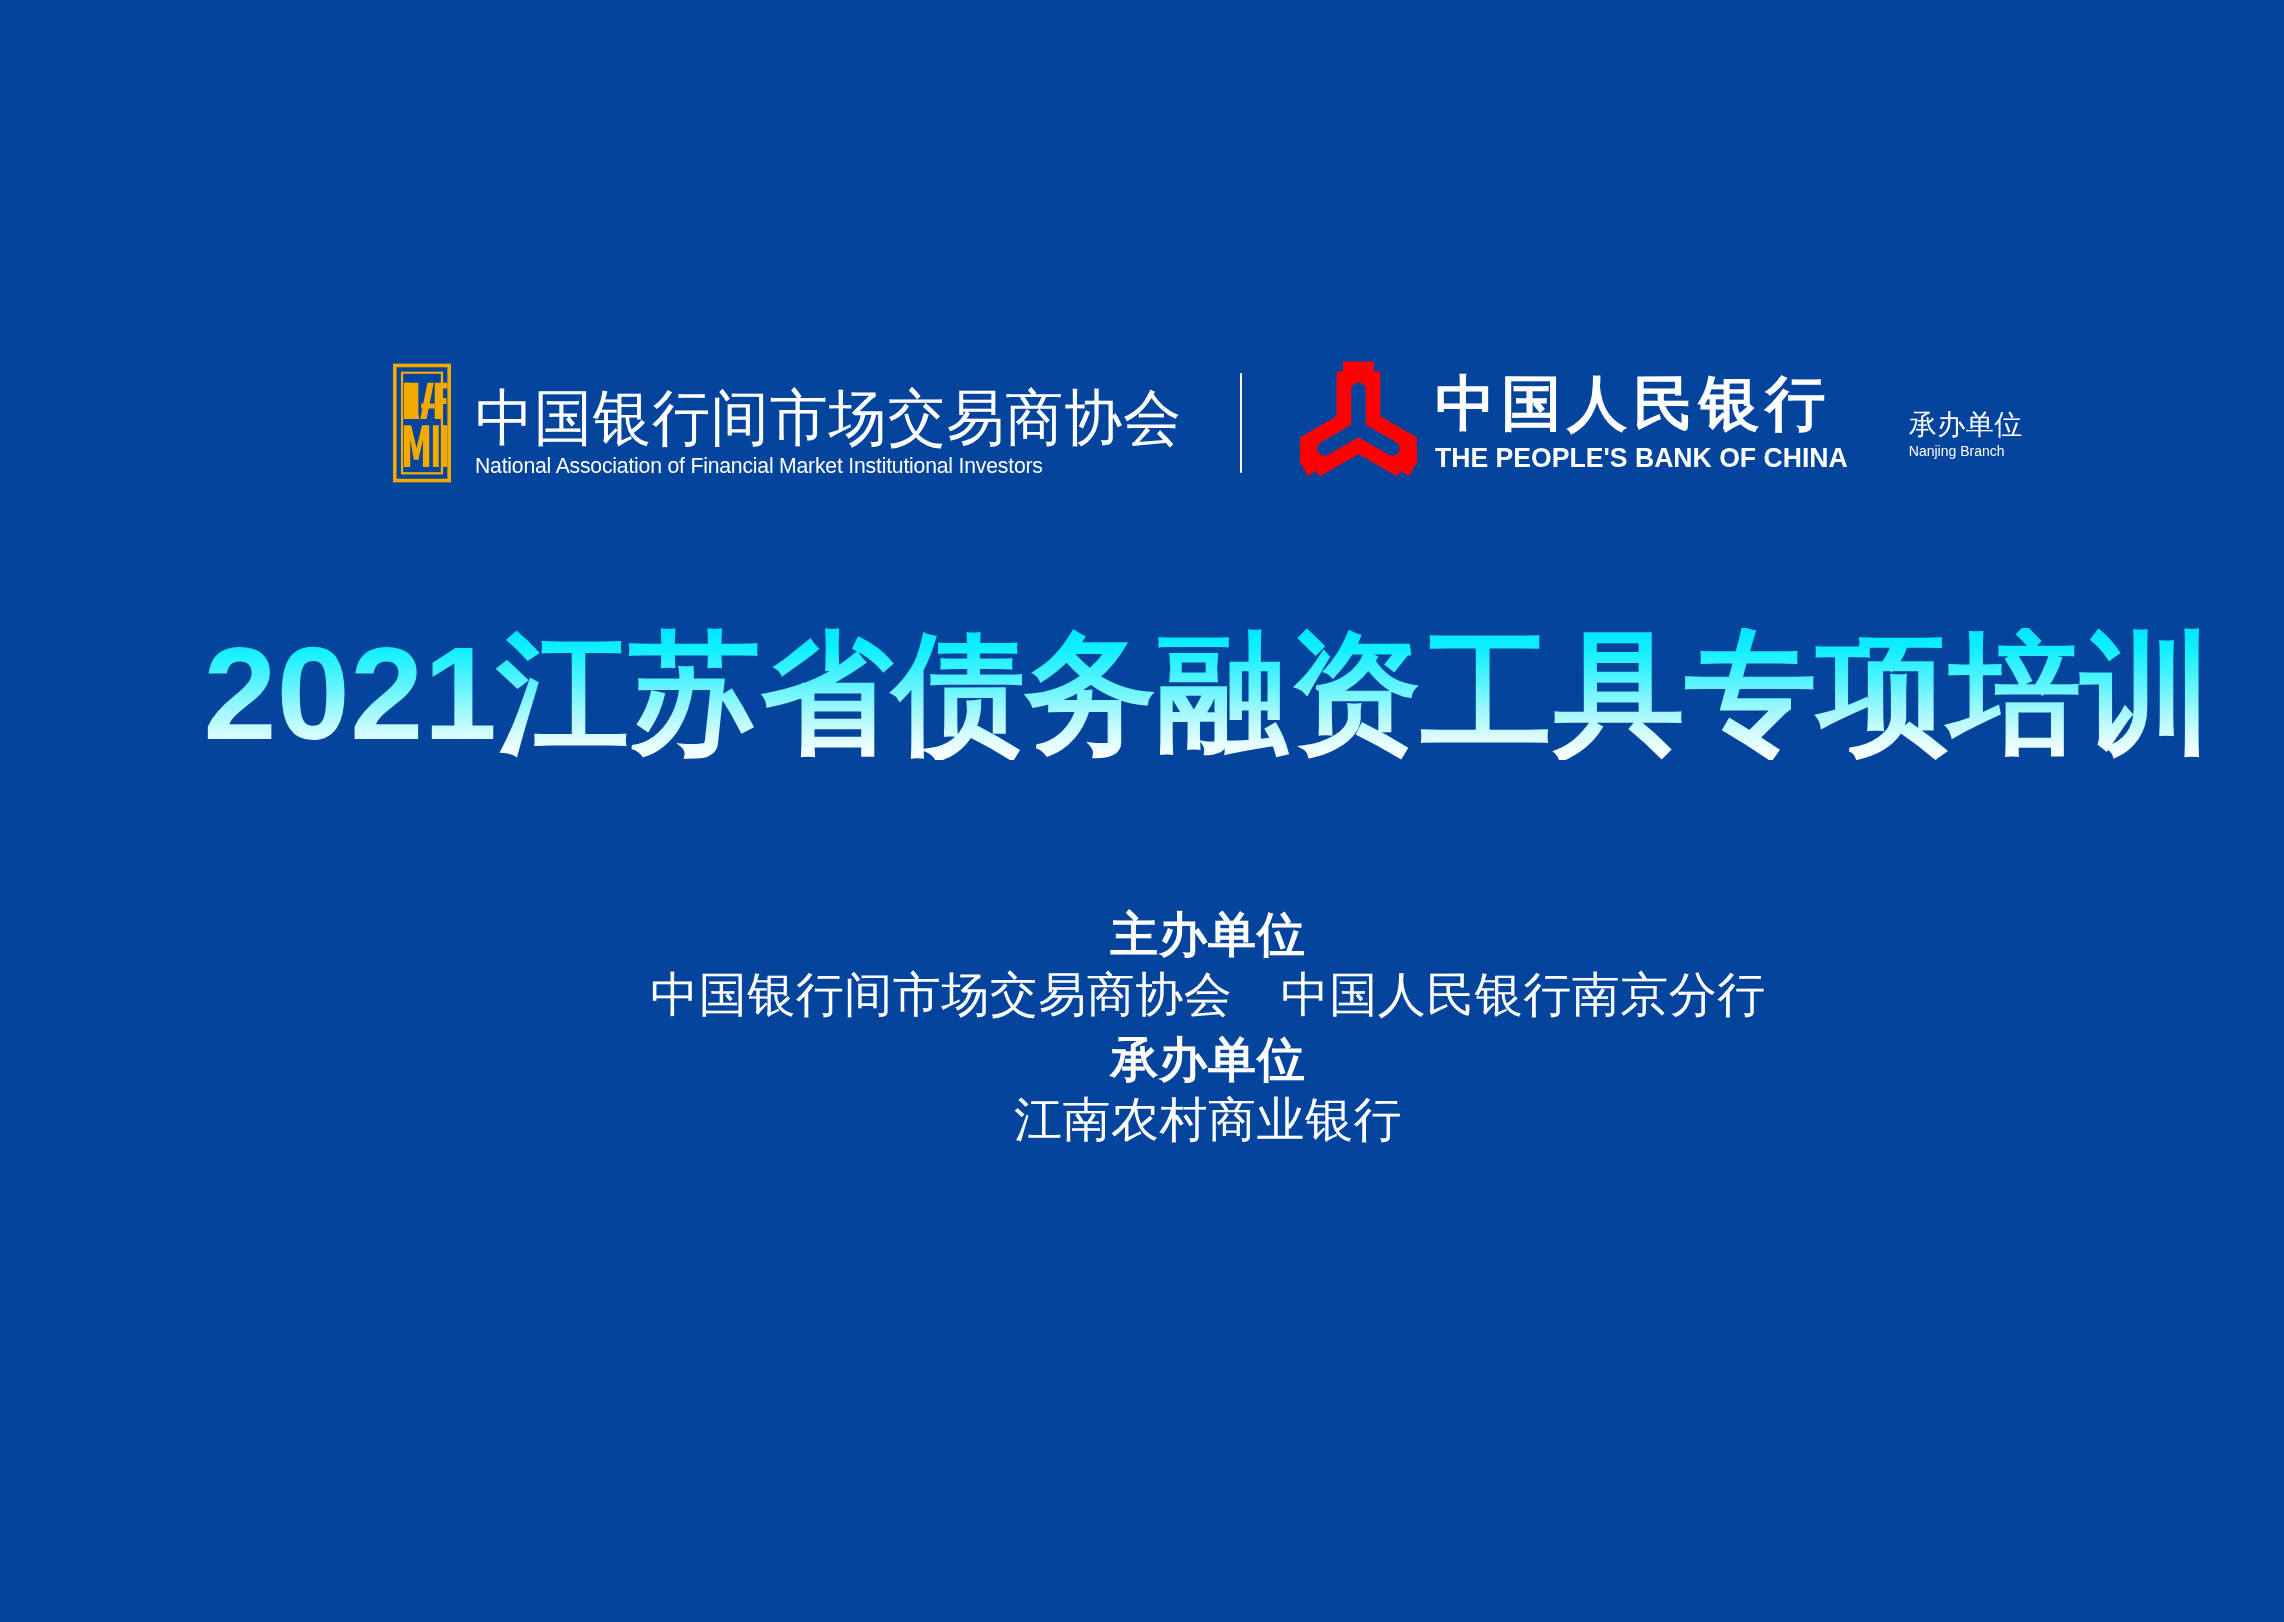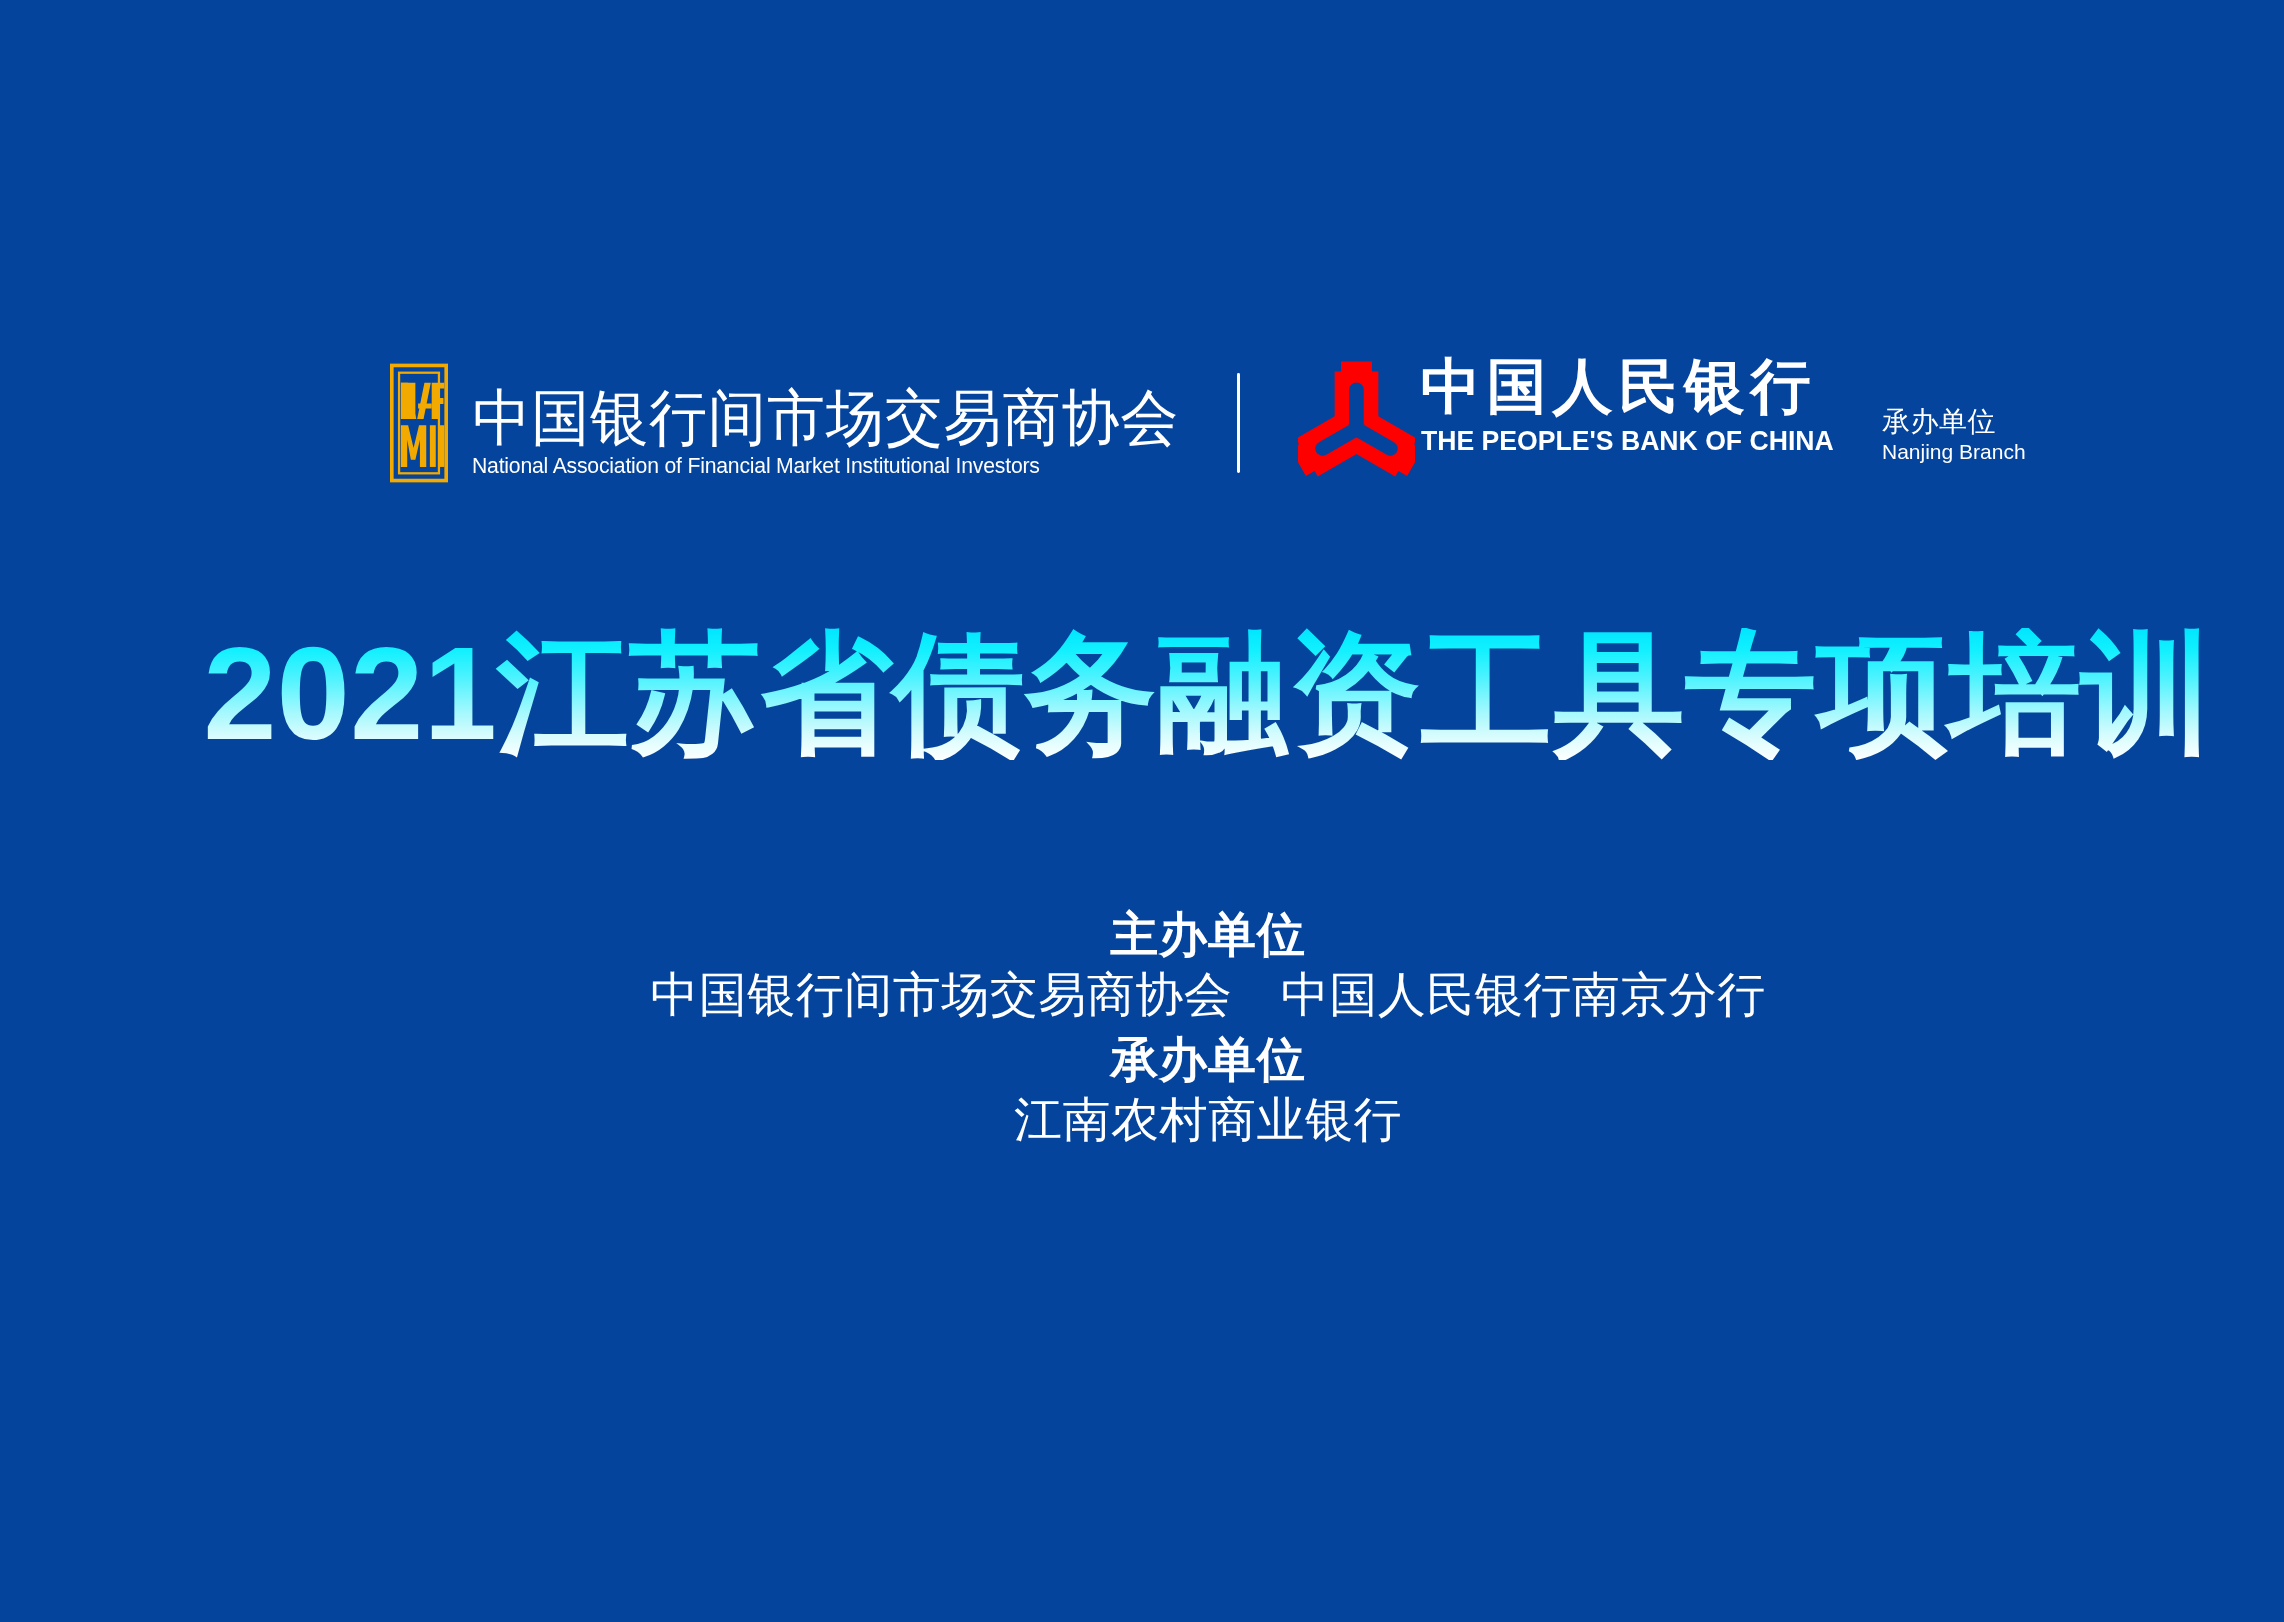--- a/index.html
+++ b/index.html
@@ -80,22 +80,22 @@
     width: 2.3px;
     height: 100px;
     background: #ffffff;
     margin: 0 58px;
     border-radius: 1.4px;
   }
 
   
   .pboc-block {
     display: flex;
-    align-items: flex-start;
-    gap: 6px;
+    align-items: center;
+    gap: 18px;
   }
   .pboc-mark {
     width: 117px;
     height: 132px;
     flex: none;
   }
   .pboc-mark svg { display: block; width: 100%; height: 100%; }
 
   .pboc-text {
     display: flex;
@@ -136,21 +136,21 @@
   .branch-cn {
     font-size: 28px;
     line-height: 1.05;
     color: #ffffff;
     font-weight: 400;
     letter-spacing: 0.5px;
     white-space: nowrap;
   }
   .branch-en {
     margin-top: 4.6px;
-    font-size: 21px;
+    font-size: 14px;
     line-height: 1.0;
     color: #ffffff;
     font-weight: 400;
     white-space: nowrap;
   }
 
   
   .main-title {
     position: absolute;
     left: 0;

